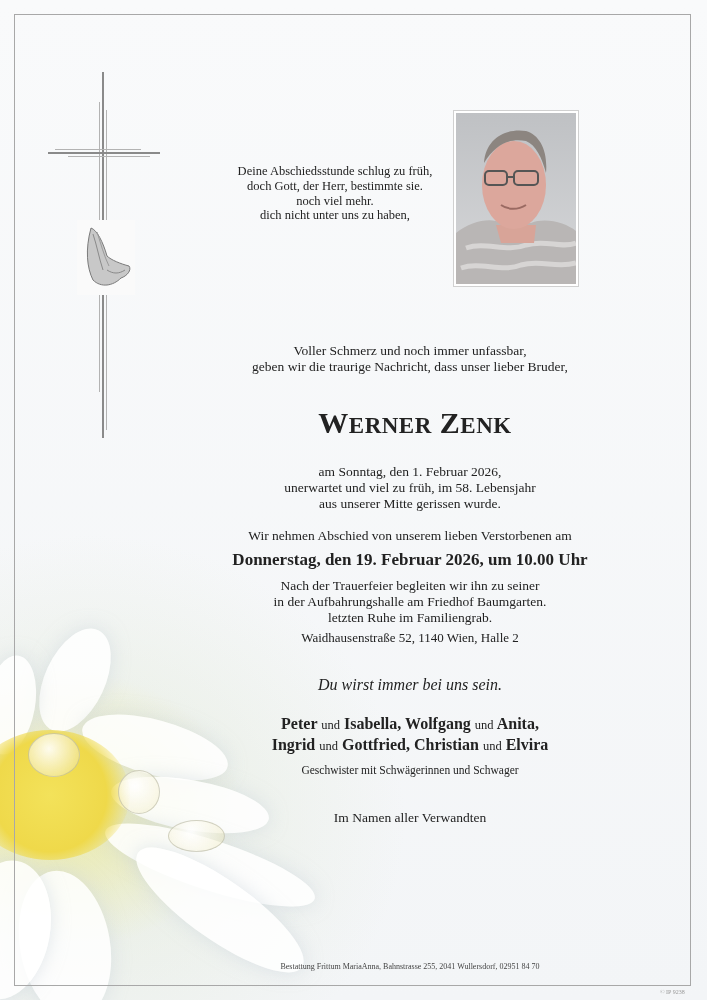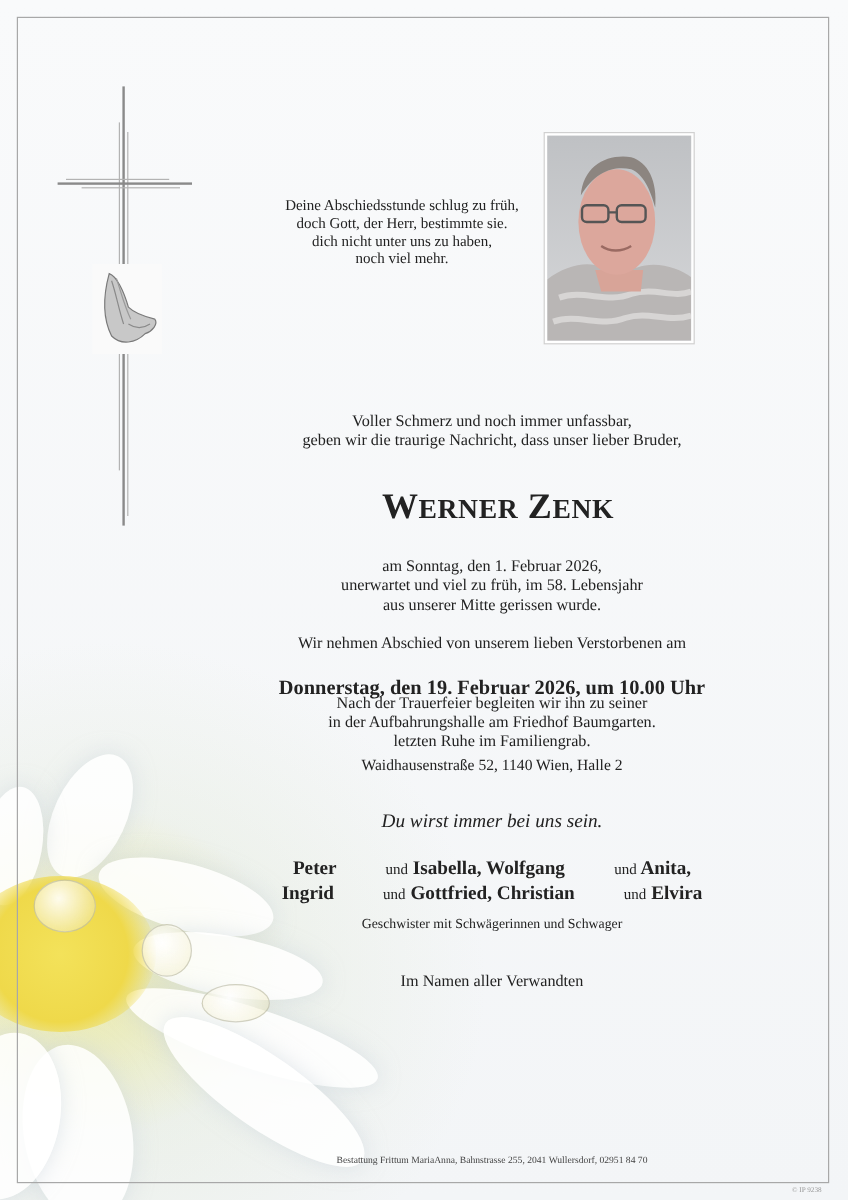--- a/index.html
+++ b/index.html
@@ -42,26 +42,26 @@
     width:100%; height:100%; position:relative; overflow:hidden;
     background:linear-gradient(180deg,#bfc1c4 0%, #d6d7d9 100%);
   }
   .text { position:absolute; text-align:center; line-height:1.18; }
   .poem { left:210px; top:164px; width:250px; font-size:12.5px; }
   .intro { left:220px; top:343px; width:380px; font-size:13.5px; }
   .name { left:250px; top:405px; width:330px; font-size:30px; letter-spacing:0.5px; font-weight:bold; }
   .name .sc { font-size:23px; }
   .death { left:230px; top:464px; width:360px; font-size:13.5px; }
   .farewell { left:220px; top:528px; width:380px; font-size:13.5px; }
-  .date { left:210px; top:550px; width:400px; font-size:17px; font-weight:bold;margin-top:13px; }
+  .date { left:210px; top:550px; width:400px; font-size:17px; font-weight:bold; }
   .place { left:220px; top:578px; width:380px; font-size:13.5px; }
   .addr { left:220px; top:630px; width:380px; font-size:13px; }
   .motto { left:220px; top:676px; width:380px; font-size:16px; font-style:italic; }
   .family { left:200px; top:714px; width:420px; font-size:16px; font-weight:bold; line-height:1.3; }
-  .family .und { font-weight:normal; font-size:12.5px;margin-left:37px; }
+  .family .und { font-weight:normal; font-size:12.5px; }
   .relation { left:220px; top:764px; width:380px; font-size:11.5px; }
   .relatives { left:220px; top:810px; width:380px; font-size:13.5px; }
   .footer { left:200px; top:962px; width:420px; font-size:8px; line-height:1.35; color:#444; }
   .code { position:absolute; left:660px; top:989px; font-size:6px; color:#999; }
 </style>
 </head>
 <body>
 
 <div class="bg"></div>
 
@@ -96,22 +96,22 @@
     <path d="M14 8 C20 10 26 22 30 36 C34 40 44 44 52 46 C55 50 50 56 44 58 C36 66 24 68 16 60 C10 48 8 30 14 8 Z" fill="#c8c8c8" stroke="#7a7a7a" stroke-width="1"></path>
     <path d="M16 14 C20 26 22 38 26 50" stroke="#8a8a8a" fill="none"></path>
     <path d="M20 12 C24 24 27 36 32 46" stroke="#9a9a9a" fill="none"></path>
     <path d="M30 50 C36 54 42 54 48 50" stroke="#8a8a8a" fill="none"></path>
   </svg>
 </div>
 
 <div class="text poem">
   <div>Deine Abschiedsstunde schlug zu früh,</div>
   <div>doch Gott, der Herr, bestimmte sie.</div>
+  <div>noch viel mehr.</div>
   <div>dich nicht unter uns zu haben,</div>
-  <div>noch viel mehr.</div>
 </div>
 
 <div class="photo">
   <div class="photo-inner">
     <svg width="120" height="171" viewBox="0 0 120 171">
       <path d="M0 120 C15 108 35 104 45 110 L75 110 C90 104 110 110 120 118 L120 171 L0 171 Z" fill="#b9b6b5"></path>
       <path d="M10 135 C30 128 50 140 70 132 C90 126 105 136 120 130" stroke="#d7d5d4" stroke-width="5" fill="none"></path>
       <path d="M5 155 C25 148 45 160 65 152 C85 146 100 156 120 150" stroke="#d7d5d4" stroke-width="5" fill="none"></path>
       <path d="M40 112 L45 130 L78 130 L80 112 Z" fill="#d8a498"></path>
       <ellipse cx="58" cy="72" rx="32" ry="44" fill="#dca79c"></ellipse>

